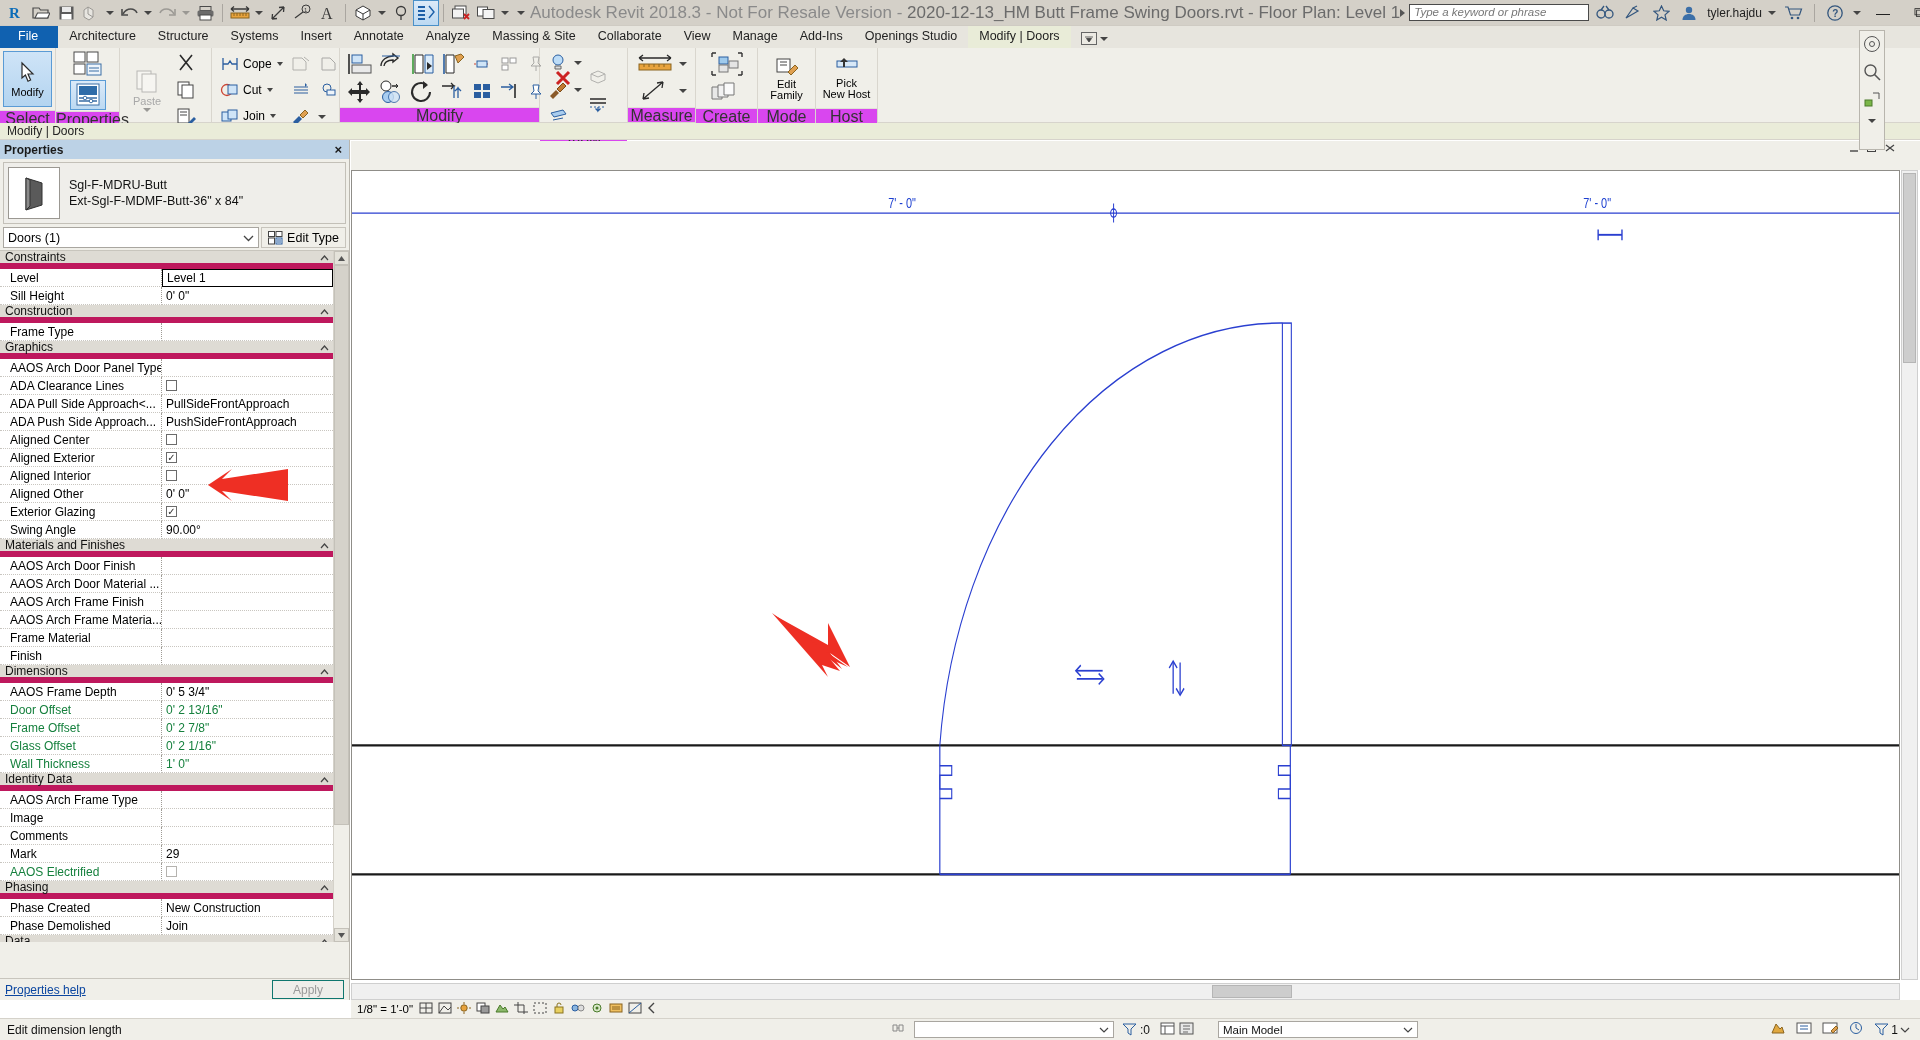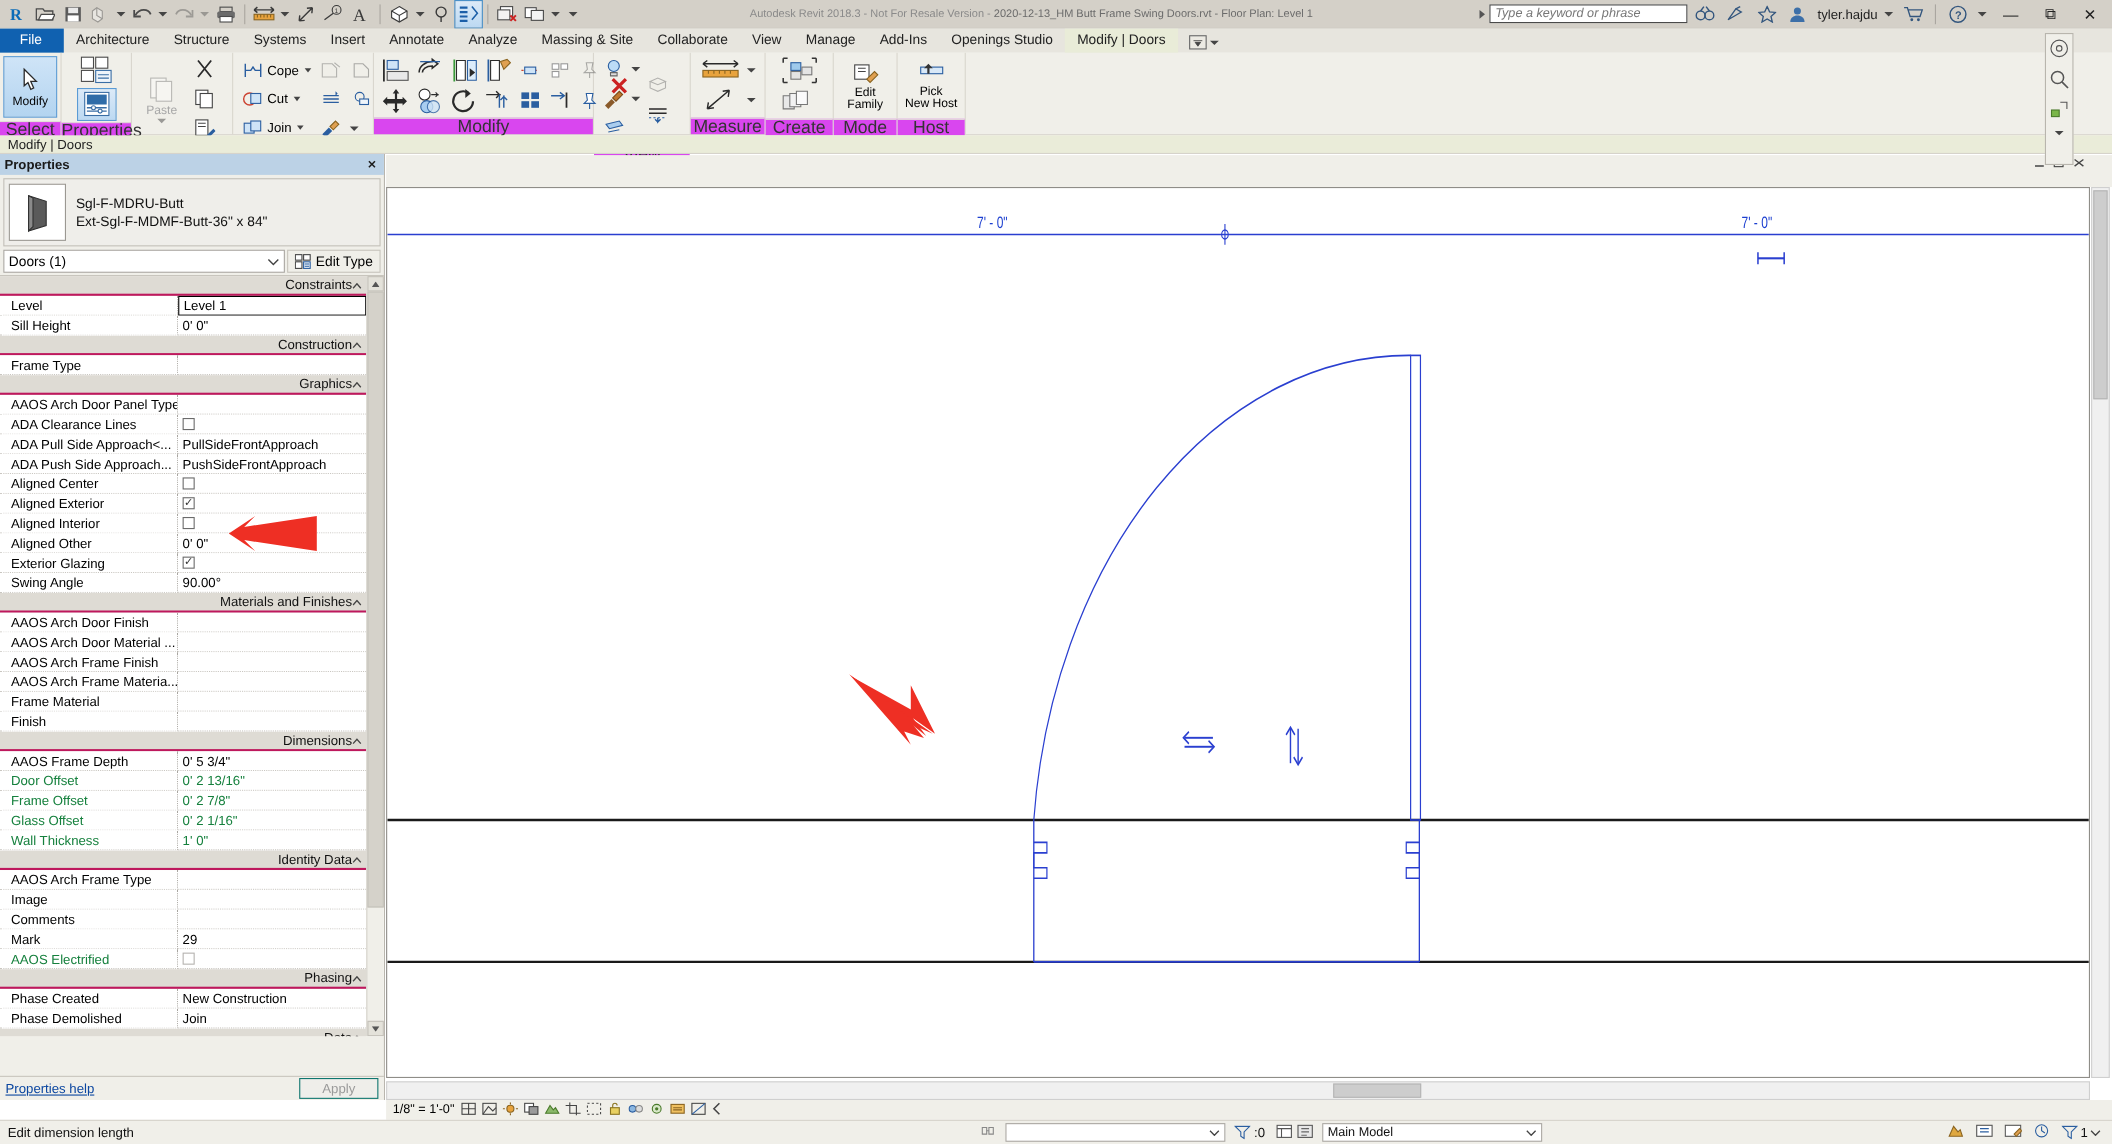--- a/index.html
+++ b/index.html
@@ -22,21 +22,21 @@
     border-bottom: 1px solid #cfcbc3;
   }
   .qat { display: flex; align-items: center; height: 26px; padding-left: 4px; gap: 1px; }
   .qicon {
     width: 24px; height: 24px; display: flex; align-items: center; justify-content: center;
     cursor: default;
   }
   .qicon.small { width: 12px; }
   .qsep { width: 1px; height: 18px; background: #aaa6a0; margin: 0 4px; }
   .title-text {
-    flex: 1; text-align: center; color: #6b6b6b; font-size: 10px; white-space: nowrap;
+    flex: 1; text-align: center; color: #6b6b6b; font-size: 17px; white-space: nowrap;
   }
   .title-text .dim { color: #8a8a8a; }
   .title-right { display: flex; align-items: center; gap: 4px; padding-right: 4px; height: 26px; }
   .searchbox {
     width: 180px; height: 17px; background: #fff; border: 1px solid #4a4a4a;
     font-size: 11.5px; color: #777; font-style: italic; padding: 0 4px; line-height: 15px;
     display: flex; align-items: center;
   }
   .tri-left { width: 0; height: 0; border-left: 5px solid #555; border-top: 4px solid transparent; border-bottom: 4px solid transparent; }
   .user-name { font-size: 12px; color: #222; margin-left: 2px; }
@@ -109,22 +109,22 @@
     display:flex; align-items:center; justify-content: space-between; padding: 0 4px; font-size: 12.5px;
   }
   .edit-type {
     display:flex; align-items:center; gap: 4px; background: #f0efe9;
     border: 1px solid #c7c4bc; height: 21px; padding: 0 6px; font-size: 12.5px;
   }
   .ptable { flex: 1; overflow: hidden; position: relative; background: #fff; border-top: 1px solid #c8c5bd; }
   .prow { display: flex; height: 18px; align-items: stretch; font-size: 12px; }
   .prow.group {
     background: #dedbd4; font-weight: normal; color: #111;
-    padding-left: 5px; align-items: center; border-bottom: 2px solid #be185d;
-    justify-content: flex-end; padding-right: 4px;
+    padding-left: 5px; align-items: center; border-bottom: 6px solid #be185d;
+    justify-content: space-between; padding-right: 4px;
   }
   .pname {
     width: 162px; padding-left: 10px; display:flex; align-items:center;
     border-right: 1px dotted #9e9b95; border-bottom: 1px dotted #c9c6c0; background:#fff;
     overflow: hidden; white-space: nowrap;
   }
   .pval {
     flex: 1; padding-left: 4px; display:flex; align-items:center;
     border-bottom: 1px dotted #c9c6c0; background: #fff; white-space: nowrap;
   }
@@ -1219,21 +1219,21 @@
     <span style="margin-left:10px;display:flex;gap:4px;align-items:center">
       <span><svg width="15" height="13" viewBox="0 0 15 13">
             <rect x="1" y="1" width="13" height="11" fill="#fff" stroke="#555"></rect>
             <path d="M1 4h13M5 4v8" stroke="#555"></path>
           </svg></span>
       <span><svg width="15" height="13" viewBox="0 0 15 13">
             <rect x="1" y="1" width="13" height="11" fill="#e8e8e8" stroke="#555"></rect>
             <path d="M4 4h7M4 7h7M4 10h5" stroke="#666"></path>
           </svg></span>
     </span>
-    <span class="sb-model" style="margin-left:8px">
+    <span class="sb-model" style="margin-left:24px">
       <span>Main Model</span>
       <svg width="10" height="6" viewBox="0 0 10 6">
           <path d="M1 1l4 4 4-4" fill="none" stroke="#444" stroke-width="1.2"></path>
         </svg>
     </span>
     <span class="sb-right">
       <span><svg width="16" height="14" viewBox="0 0 16 14">
             <path d="M2 12l4-9 4 5 2-2 2 6z" fill="#e0a840" stroke="#8a6420"></path>
           </svg></span>
       <span><svg width="16" height="14" viewBox="0 0 16 14">

